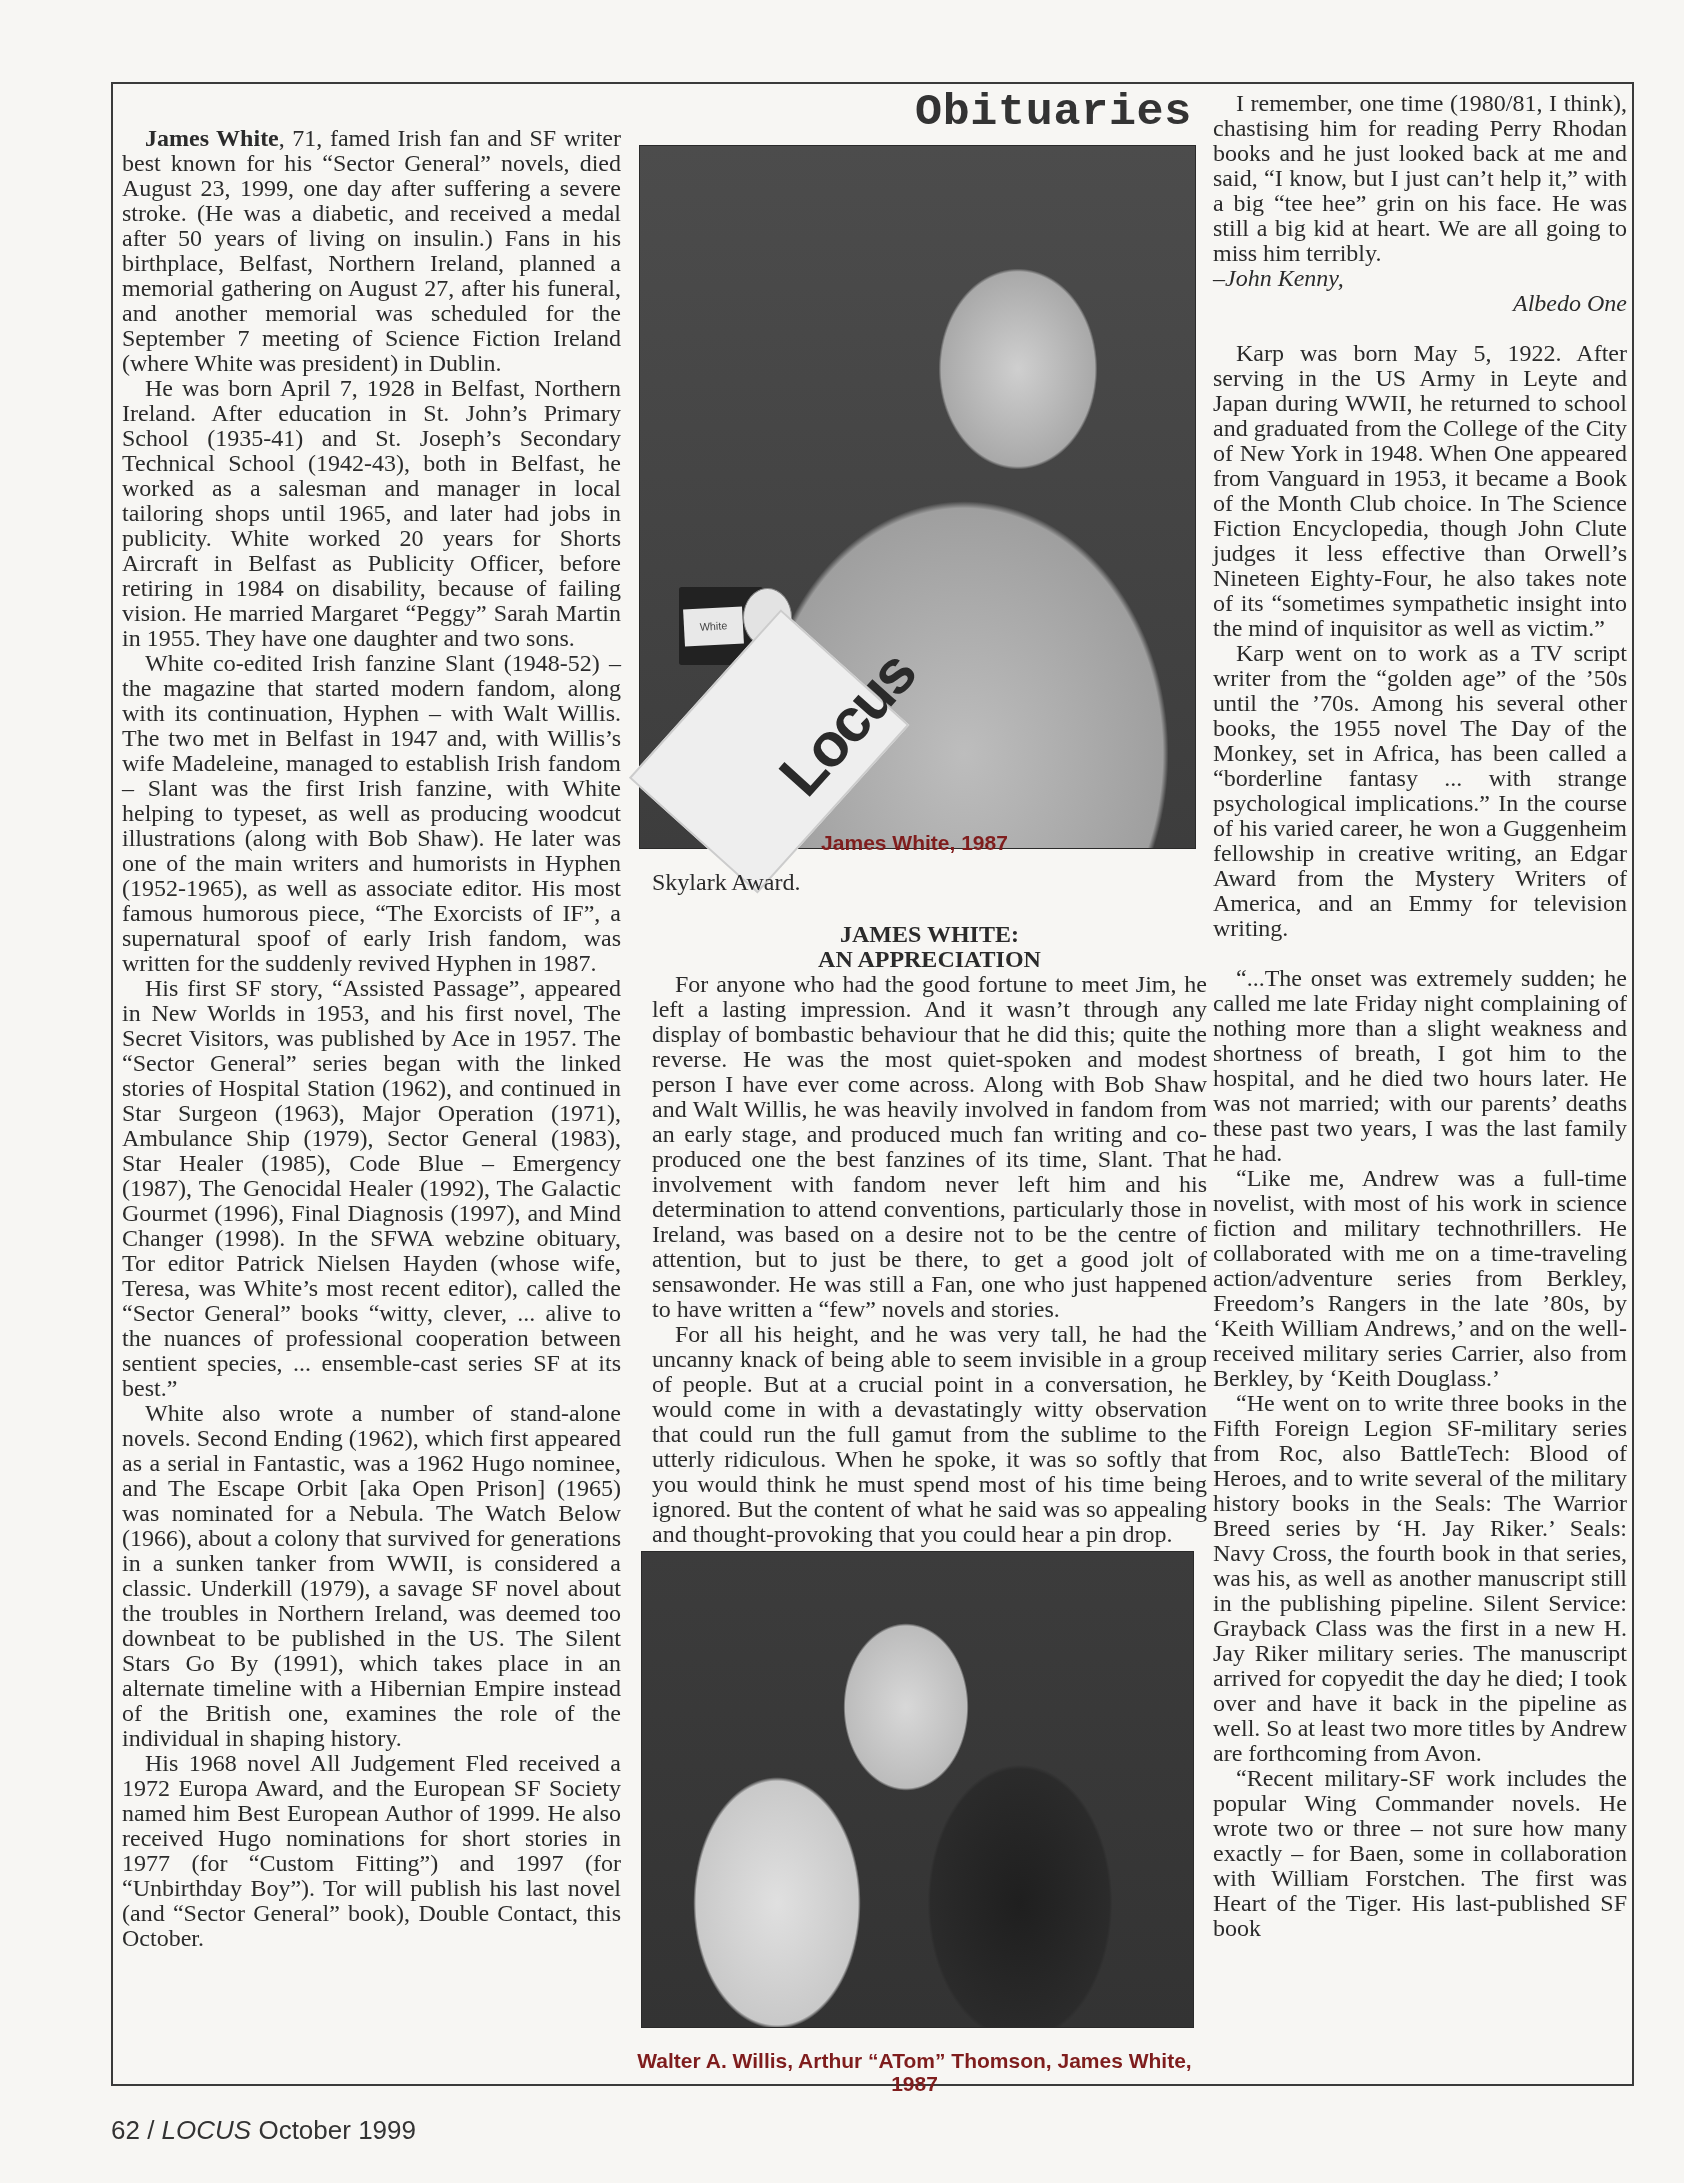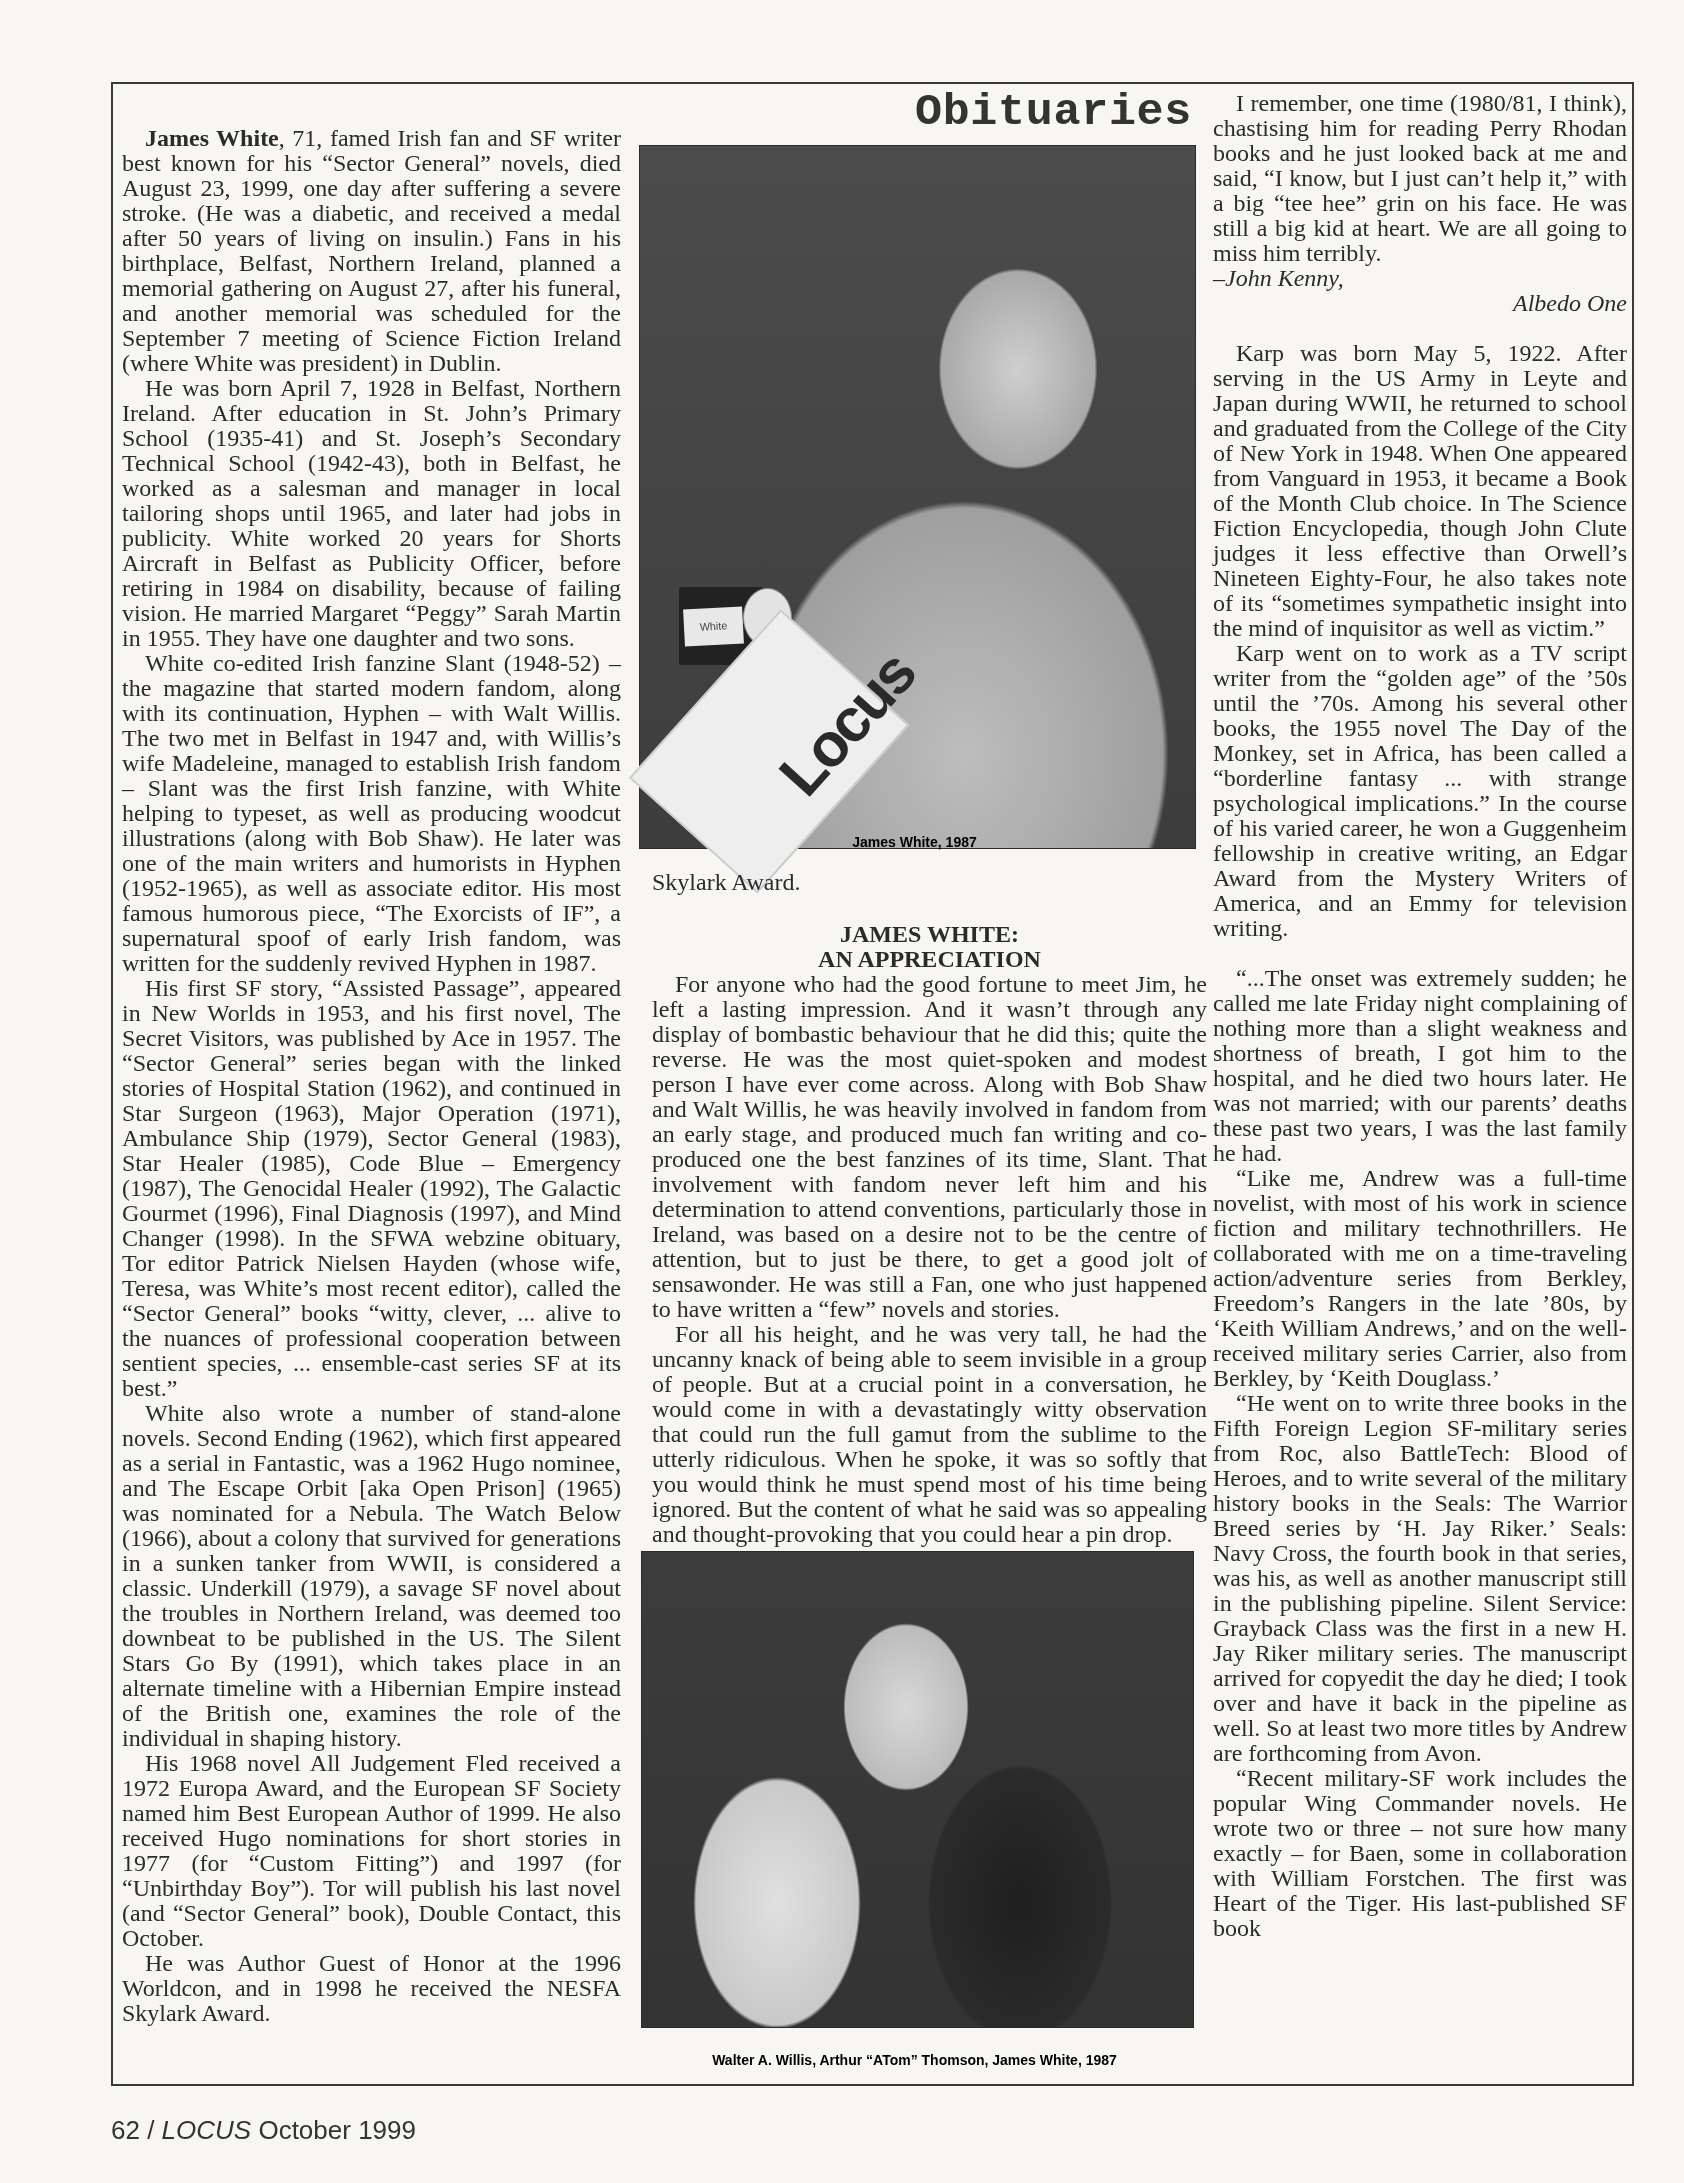--- a/index.html
+++ b/index.html
@@ -64,21 +64,21 @@
     background: #eee; transform: rotate(-48deg); transform-origin: 40% 60%;
     border: 2px solid #ccc;
   }
   .magazine-title {
     position: absolute; left: 764px; top: 689px; font-family: "Liberation Sans", sans-serif;
     font-weight: bold; font-size: 61px; color: #2a2a2a; transform: rotate(-48deg);
     letter-spacing: -2.7px;
   }
   .caption {
     position: absolute; font-family: "Liberation Sans", "DejaVu Sans", sans-serif;
-    font-weight: bold; font-size: 14px; line-height: 23px; text-align: center; color: #000000;
+    font-weight: bold; font-size: 21px; line-height: 23px; text-align: center; color: #7f1d1d;
   }
   #caption1 { left: 637px; top: 831px; width: 555px; }
   #caption2 { left: 637px; top: 2038px; width: 555px; margin-top: 11px; }
   .subhead {
     text-align: center !important; text-indent: 0 !important; font-weight: bold;
     margin-top: 27px !important;
   }
   .signoff { text-align: right !important; text-indent: 0 !important; font-style: italic; }
   .gap { height: 25px; }
   .footer {
@@ -94,21 +94,20 @@
 
 <div class="title">Obituaries</div>
 
 <div class="col" id="col-left">
   <p><b>James White</b><span>, 71, famed Irish fan and SF writer best known for his “Sector General” novels, died August 23, 1999, one day after suffering a severe stroke. (He was a diabetic, and received a medal after 50 years of living on insulin.) Fans in his birthplace, Belfast, Northern Ireland, planned a memorial gathering on August 27, after his funeral, and another memorial was scheduled for the September 7 meeting of Science Fiction Ireland (where White was president) in Dublin.</span></p>
   <p>He was born April 7, 1928 in Belfast, Northern Ireland. After education in St. John’s Primary School (1935-41) and St. Joseph’s Secondary Technical School (1942-43), both in Belfast, he worked as a salesman and manager in local tailoring shops until 1965, and later had jobs in publicity. White worked 20 years for Shorts Aircraft in Belfast as Publicity Officer, before retiring in 1984 on disability, because of failing vision. He married Margaret “Peggy” Sarah Martin in 1955. They have one daughter and two sons.</p>
   <p>White co-edited Irish fanzine Slant (1948-52) – the magazine that started modern fandom, along with its continuation, Hyphen – with Walt Willis. The two met in Belfast in 1947 and, with Willis’s wife Madeleine, managed to establish Irish fandom – Slant was the first Irish fanzine, with White helping to typeset, as well as producing woodcut illustrations (along with Bob Shaw). He later was one of the main writers and humorists in Hyphen (1952-1965), as well as associate editor. His most famous humorous piece, “The Exorcists of IF”, a supernatural spoof of early Irish fandom, was written for the suddenly revived Hyphen in 1987.</p>
   <p>His first SF story, “Assisted Passage”, appeared in New Worlds in 1953, and his first novel, The Secret Visitors, was published by Ace in 1957. The “Sector General” series began with the linked stories of Hospital Station (1962), and continued in Star Surgeon (1963), Major Operation (1971), Ambulance Ship (1979), Sector General (1983), Star Healer (1985), Code Blue – Emergency (1987), The Genocidal Healer (1992), The Galactic Gourmet (1996), Final Diagnosis (1997), and Mind Changer (1998). In the SFWA webzine obituary, Tor editor Patrick Nielsen Hayden (whose wife, Teresa, was White’s most recent editor), called the “Sector General” books “witty, clever, ... alive to the nuances of professional cooperation between sentient species, ... ensemble-cast series SF at its best.”</p>
   <p>White also wrote a number of stand-alone novels. Second Ending (1962), which first appeared as a serial in Fantastic, was a 1962 Hugo nominee, and The Escape Orbit [aka Open Prison] (1965) was nominated for a Nebula. The Watch Below (1966), about a colony that survived for generations in a sunken tanker from WWII, is considered a classic. Underkill (1979), a savage SF novel about the troubles in Northern Ireland, was deemed too downbeat to be published in the US. The Silent Stars Go By (1991), which takes place in an alternate timeline with a Hibernian Empire instead of the British one, examines the role of the individual in shaping history.</p>
   <p>His 1968 novel All Judgement Fled received a 1972 Europa Award, and the European SF Society named him Best European Author of 1999. He also received Hugo nominations for short stories in 1977 (for “Custom Fitting”) and 1997 (for “Unbirthday Boy”). Tor will publish his last novel (and “Sector General” book), Double Contact, this October.</p>
-  <p>He was Author Guest of Honor at the 1996 Worldcon, and in 1998 he received the NESFA Skylark Award.</p>
 </div>
 
 <div class="photo" id="photo1"></div>
 <div class="badge"></div>
 <div class="badge-label">White</div>
 <div class="button-pin"></div>
 <div class="magazine"></div>
 <div class="magazine-title">Locus</div>
 <div class="caption" id="caption1">James White, 1987</div>
 

